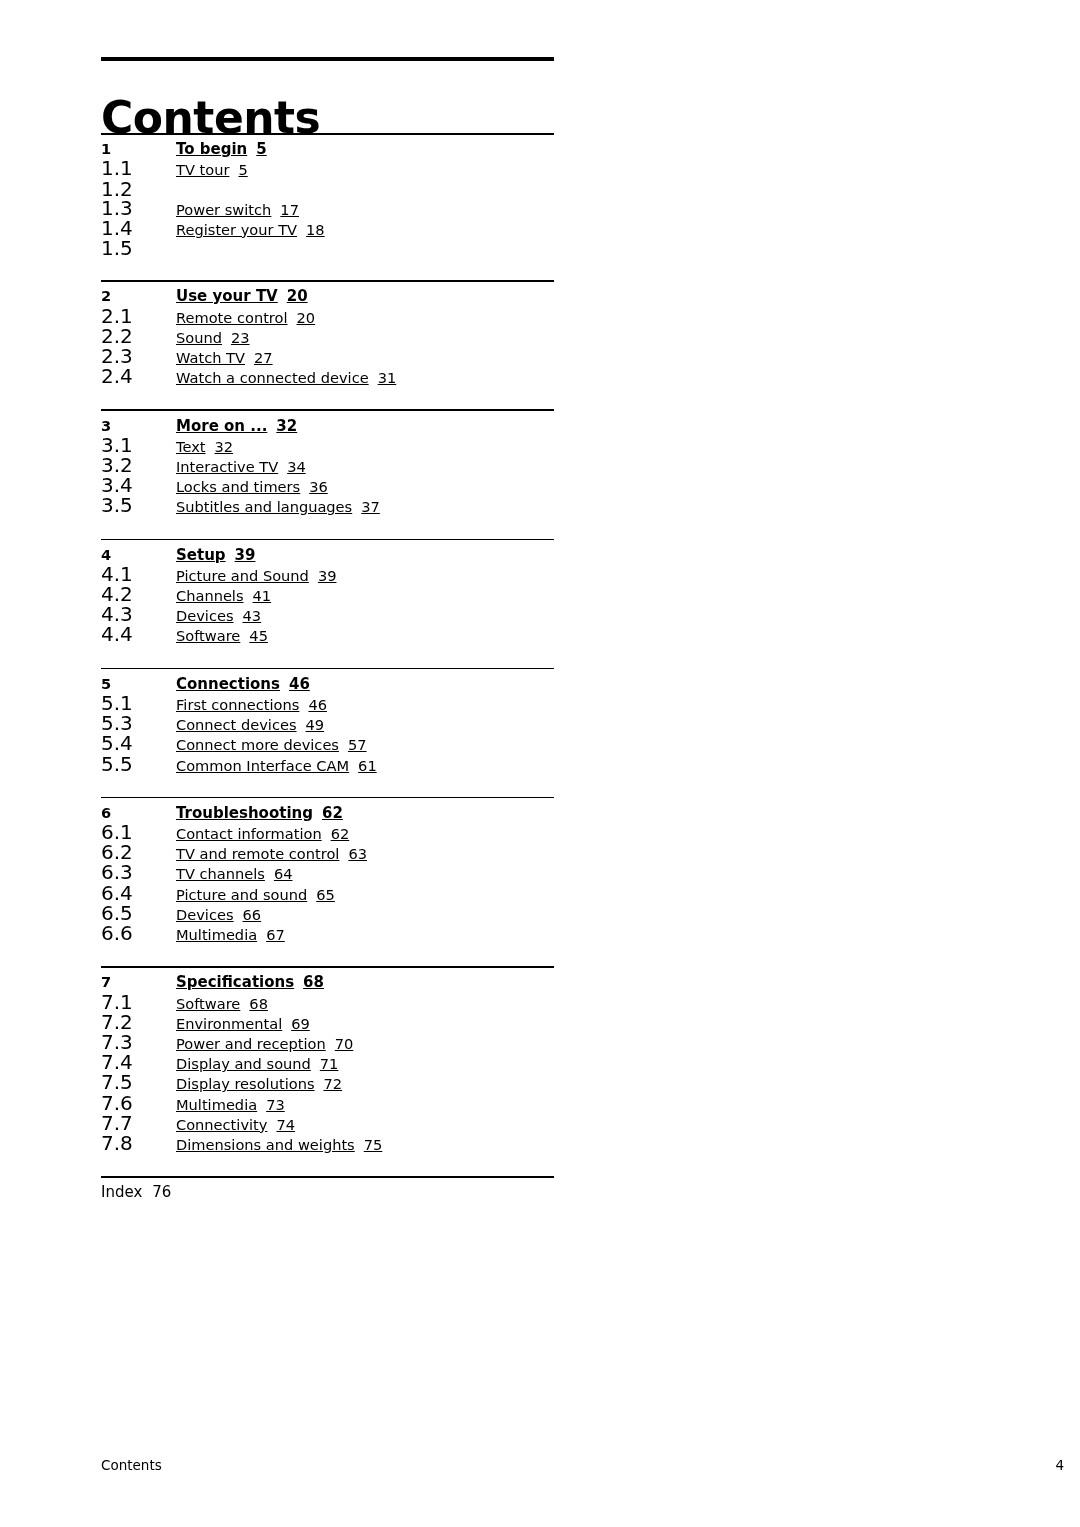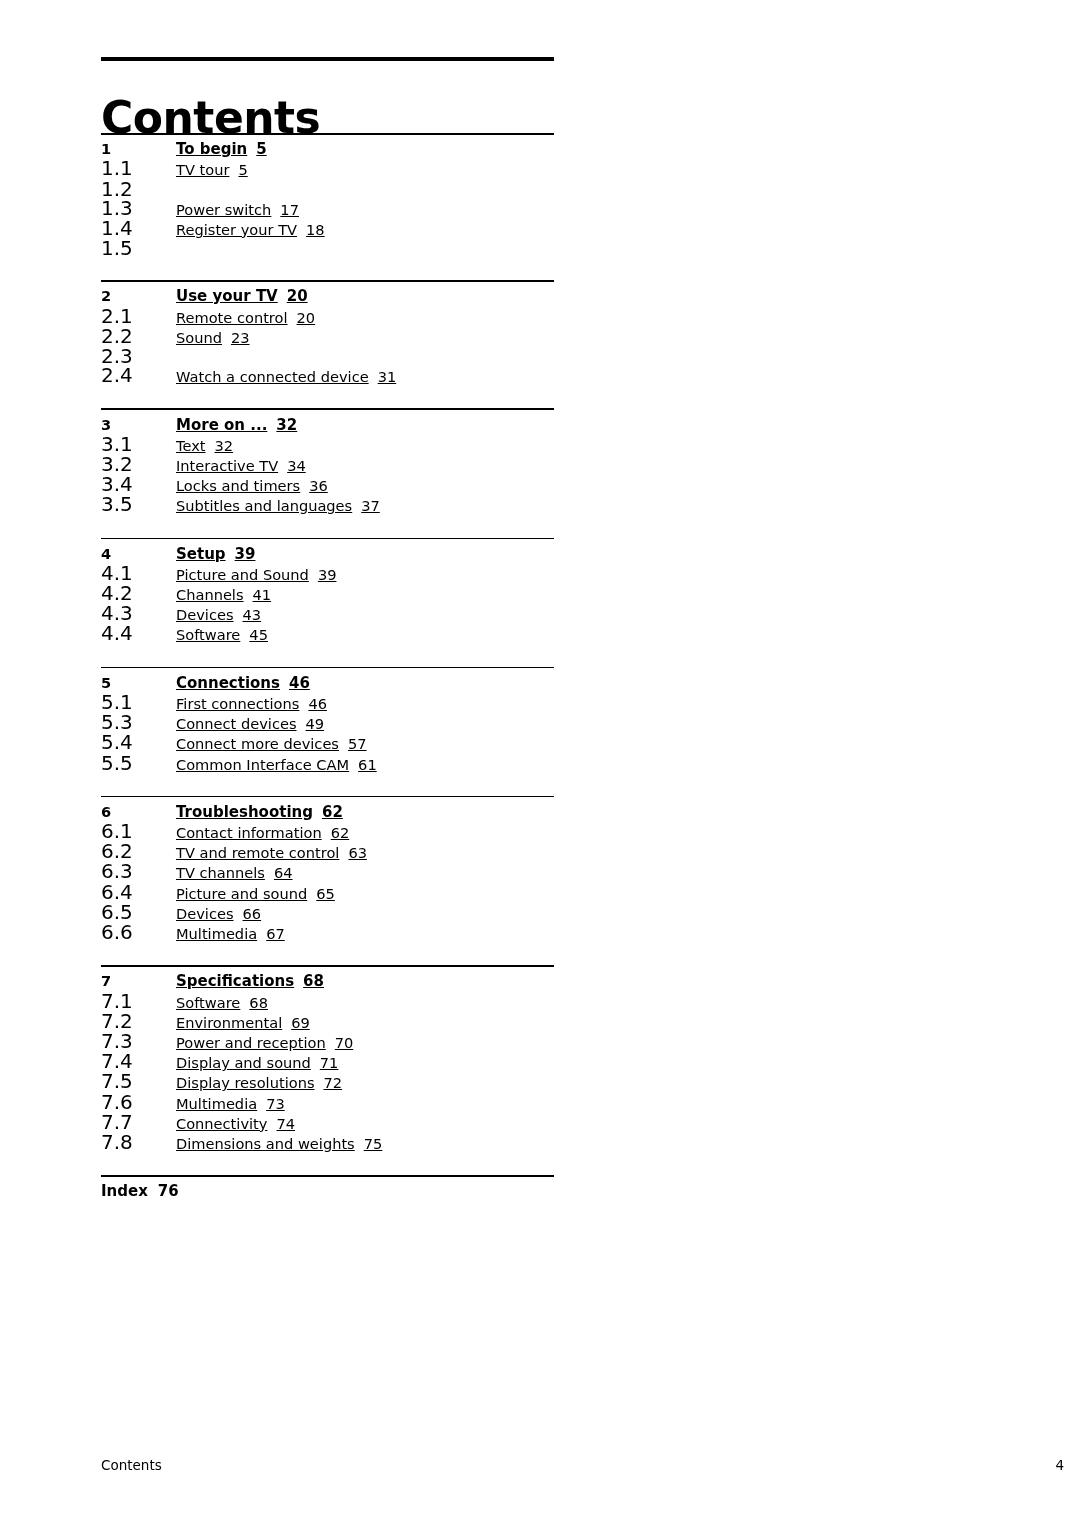--- a/index.html
+++ b/index.html
@@ -82,21 +82,21 @@
   .pg {
     margin-left: 9px;
   }
   .chap-gap {
     height: 22px;
   }
   .index-row {
     display: flex;
     align-items: baseline;
     font-size: 15px;
-    font-weight: bold;
+    font-weight: normal;
     line-height: 19px;
     padding-top: 5px;
   }
   .index-row .pg { margin-left: 10px; }
   .footer {
     position: absolute;
     left: 57px;
     top: 1457px;
     width: 963px;
     display: flex;
@@ -149,20 +149,21 @@
         <div class="row">
           <span class="num">2.1</span>
           <span class="txt"><span>Remote control</span><span class="pg">20</span></span>
         </div>
         <div class="row">
           <span class="num">2.2</span>
           <span class="txt"><span>Sound</span><span class="pg">23</span></span>
         </div>
         <div class="row">
           <span class="num">2.3</span>
+          <span class="txt"><span>Watch TV</span><span class="pg">27</span></span>
         </div>
         <div class="row">
           <span class="num">2.4</span>
           <span class="txt"><span>Watch a connected device</span><span class="pg">31</span></span>
         </div>
         <div class="chap-gap"></div>
       </div>
       <div class="chapter">
         <div class="chap-rule"></div>
         <div class="row head">

